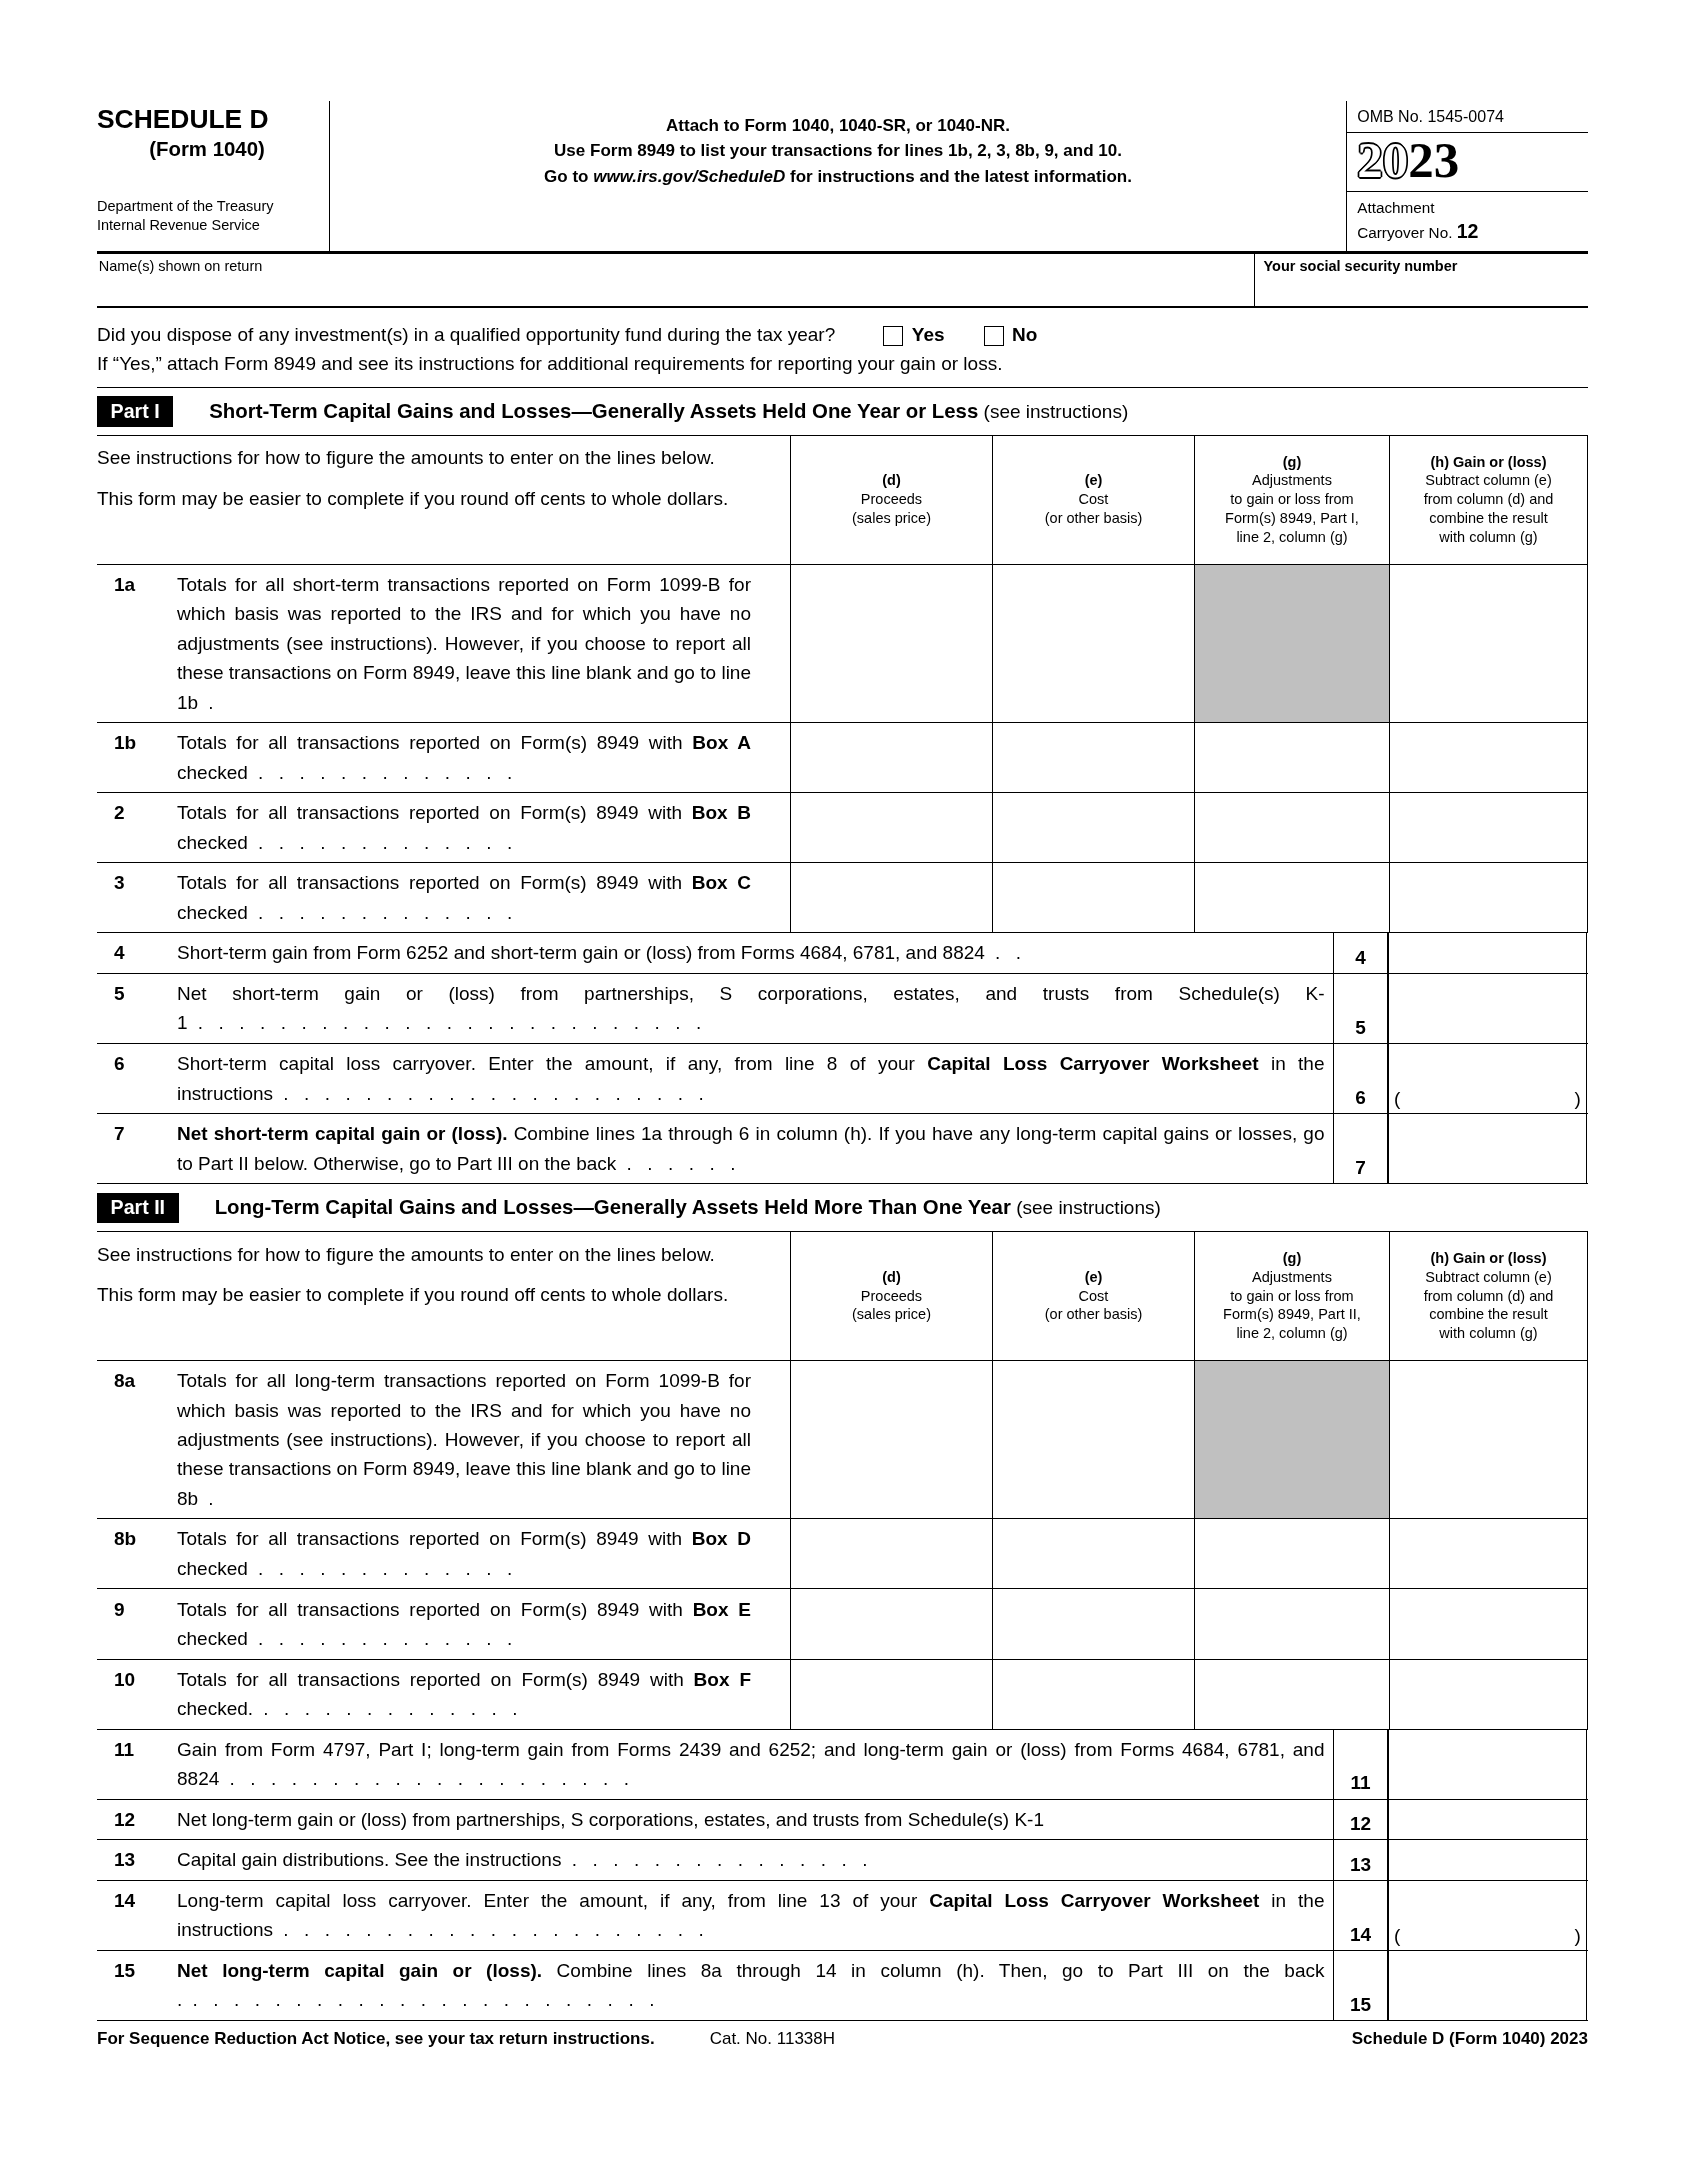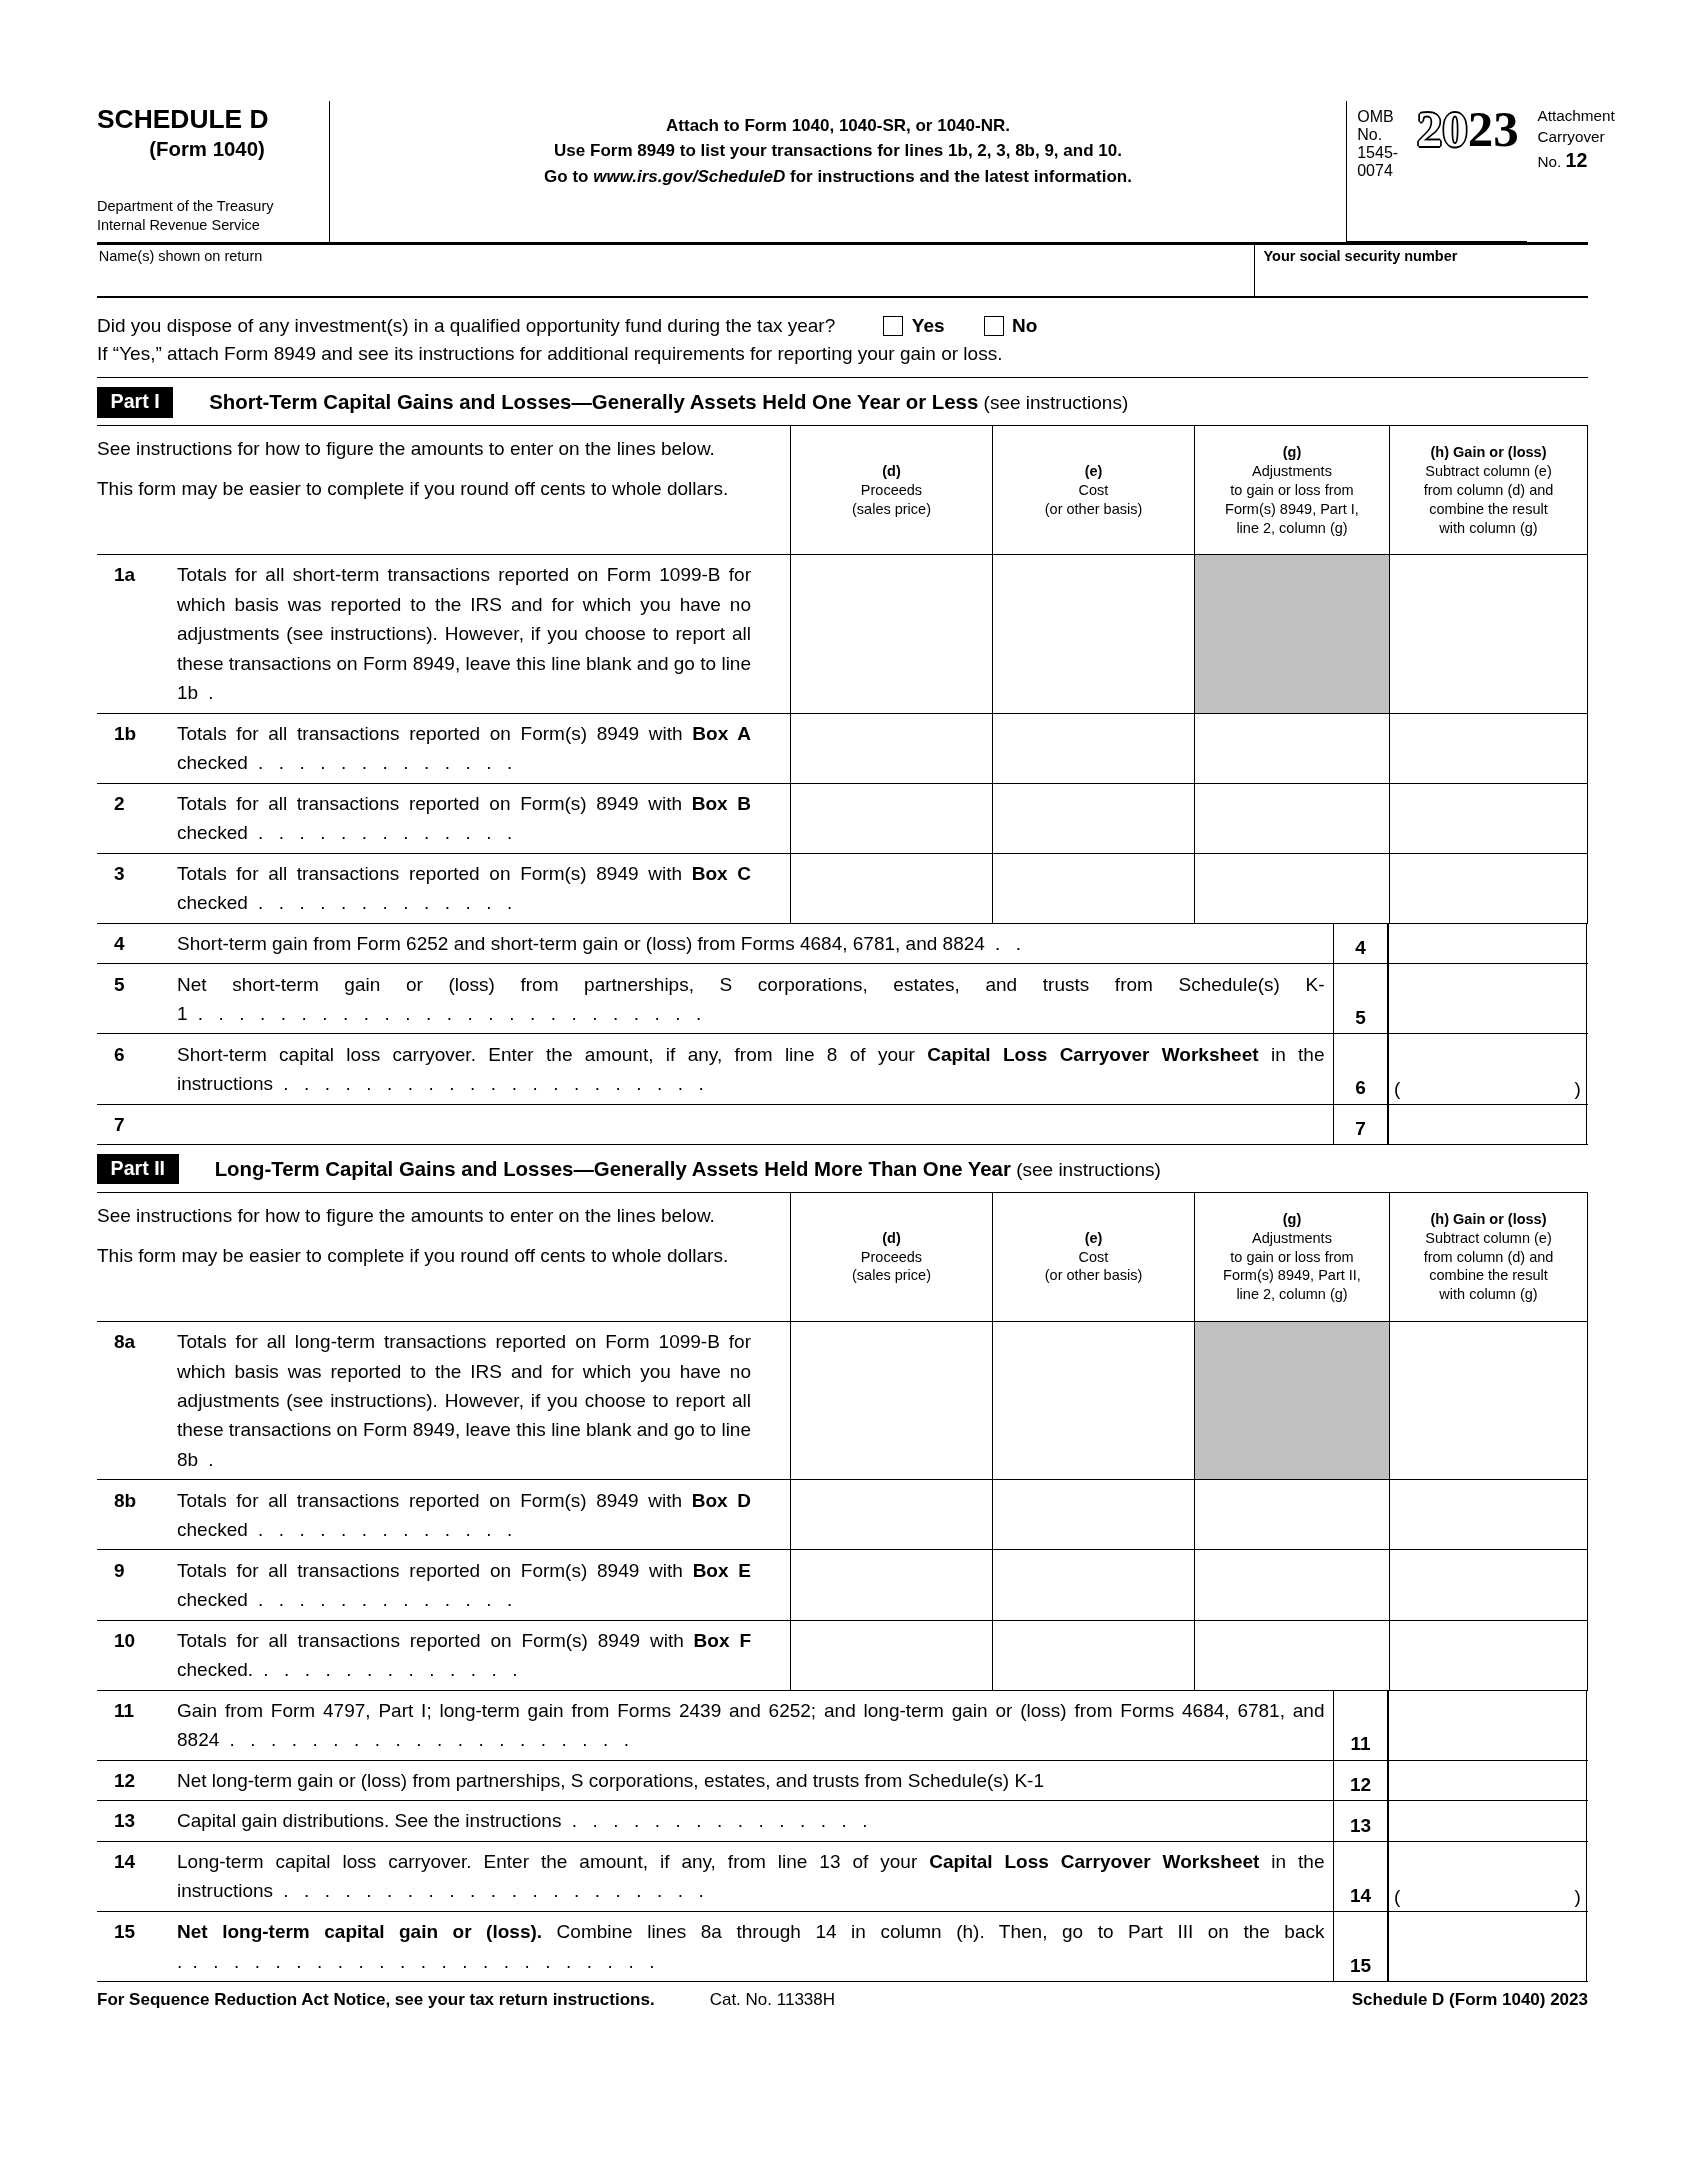--- a/index.html
+++ b/index.html
@@ -13,21 +13,21 @@
   .hdr{display:grid;grid-template-columns:233px 1fr 242px;border-bottom:3.4px solid #000;}
   .hdr-left{border-right:1.7px solid #000;padding:3.4px 12px 6.8px 0;}
   .sched{font-size:26.4px;font-weight:bold;}
   .formno{font-size:20.4px;font-weight:bold;margin-top:3px;text-align:center;}
   .dept{font-size:14.5px;line-height:1.3;margin-top:36px;}
   .hdr-center{text-align:center;padding:5.1px 20.4px 5.1px 20.4px;}
   .title{font-size:35px;font-weight:bold;}
   .hdr-sub{font-size:17px;font-weight:bold;line-height:1.5;}
   .hdr-sub.first{margin-top:6.8px;}
   .url{font-style:italic;}
-  .hdr-right{border-left:1.7px solid #000;display:flex;flex-direction:row;}
+  .hdr-right{border-left:1.7px solid #000;display:flex;flex-direction:column;}
   .omb{font-size:16px;padding:6.8px 8.5px 6px 10.2px;border-bottom:1.7px solid #000;}
   .year{font-family:"Liberation Serif",serif;font-size:51px;font-weight:bold;
         padding:1.7px 8.5px 3.4px 10.2px;border-bottom:1.7px solid #000;line-height:1.05;}
   .yr-outline{color:#fff;text-shadow:-1.7px 0 #000,1.7px 0 #000,0 -1.7px #000,0 1.7px #000,
               -0.9px -0.9px #000,0.9px 0.9px #000,-0.9px 0.9px #000,0.9px -0.9px #000;}
   .attach{font-size:15.3px;padding:5.1px 8.5px 6.8px 10.2px;line-height:1.35;}
   .seqno{font-size:19.6px;}
 
   
   .name-row{display:grid;grid-template-columns:1fr 334px;border-bottom:2.6px solid #000;}
@@ -228,20 +228,21 @@
       <div class="numbox">6</div>
       <div class="cell amt last">
           <span class="paren-l">(</span>
           <span class="paren-r">)</span>
         </div>
     </div>
 
     <div class="lrow">
       <div class="desc">
           <span class="ln">7</span>
+          <span class="rowtext"><span class="b">Net short-term capital gain or (loss).</span><span> Combine lines 1a through 6 in column (h). If you have any long-term capital gains or losses, go to Part II below. Otherwise, go to Part III on the back</span><span class="dots">. . . . . .</span></span>
         </div>
       <div class="numbox">7</div>
       <div class="cell amt last"></div>
     </div>
   </div>
 
   <div class="part-hdr">
     <span class="part-badge">Part II</span>
     <span class="part-title"><span>Long-Term Capital Gains and Losses—Generally Assets Held More Than One Year</span><span class="see"> (see instructions)</span></span>
   </div>

